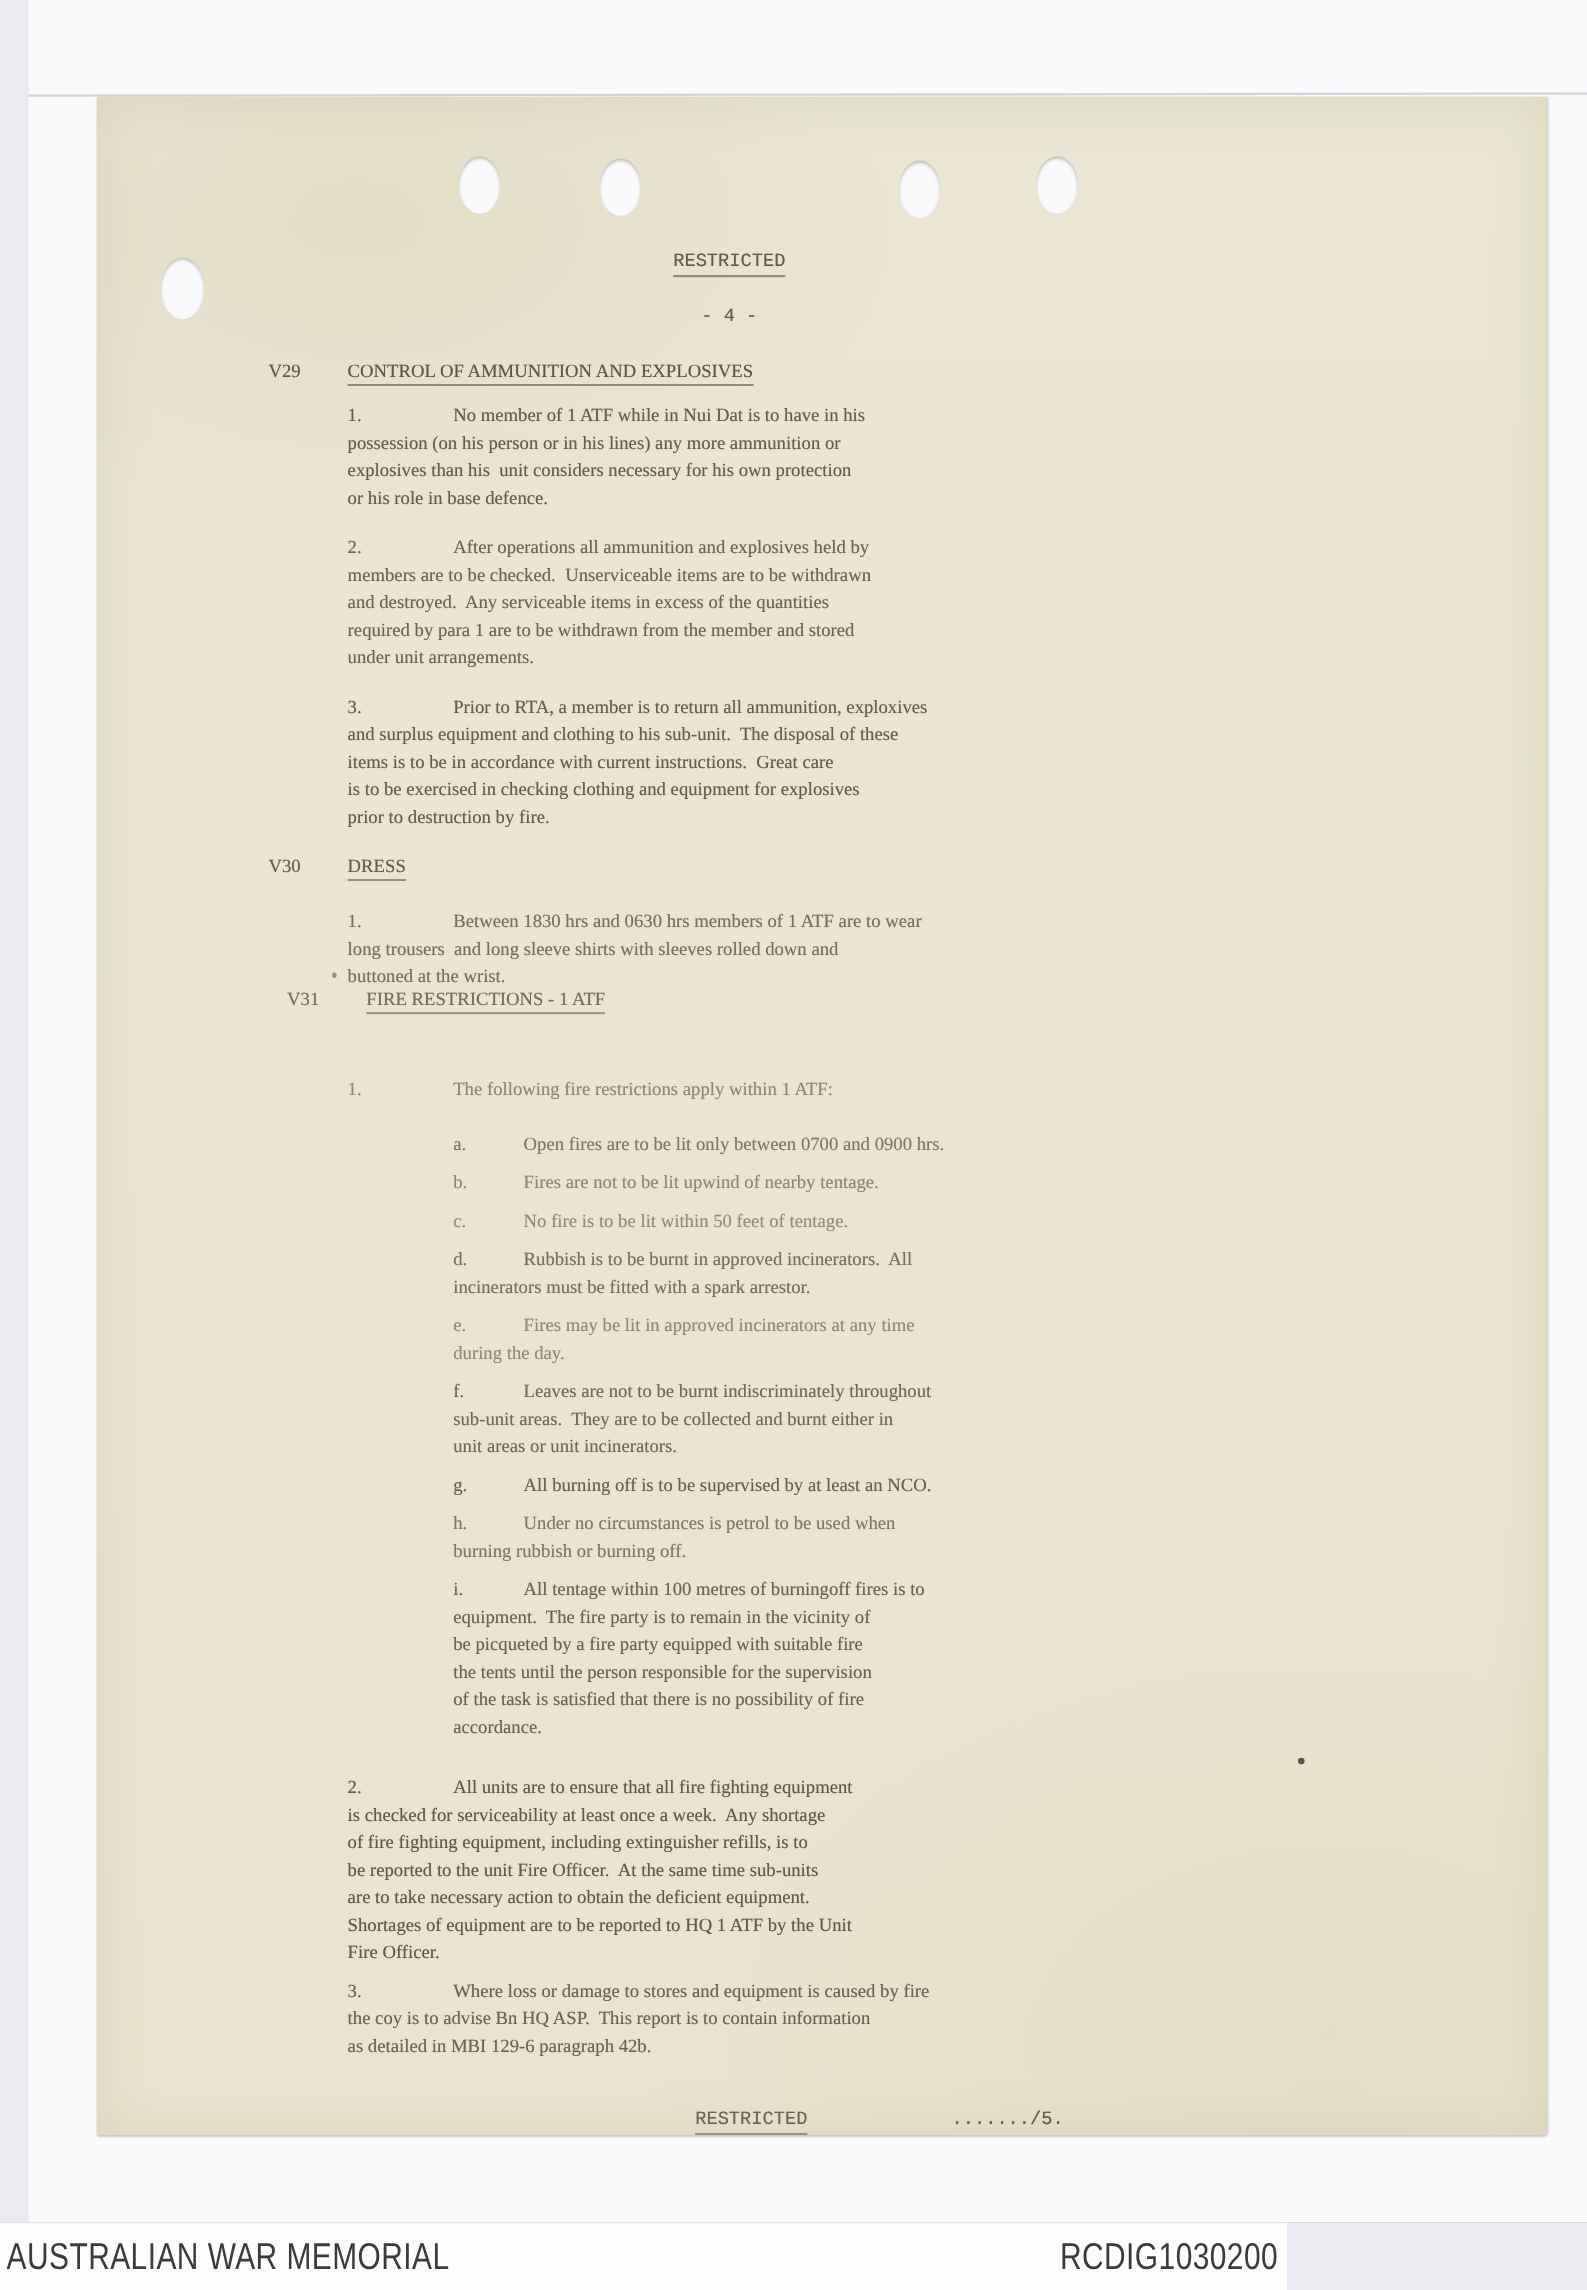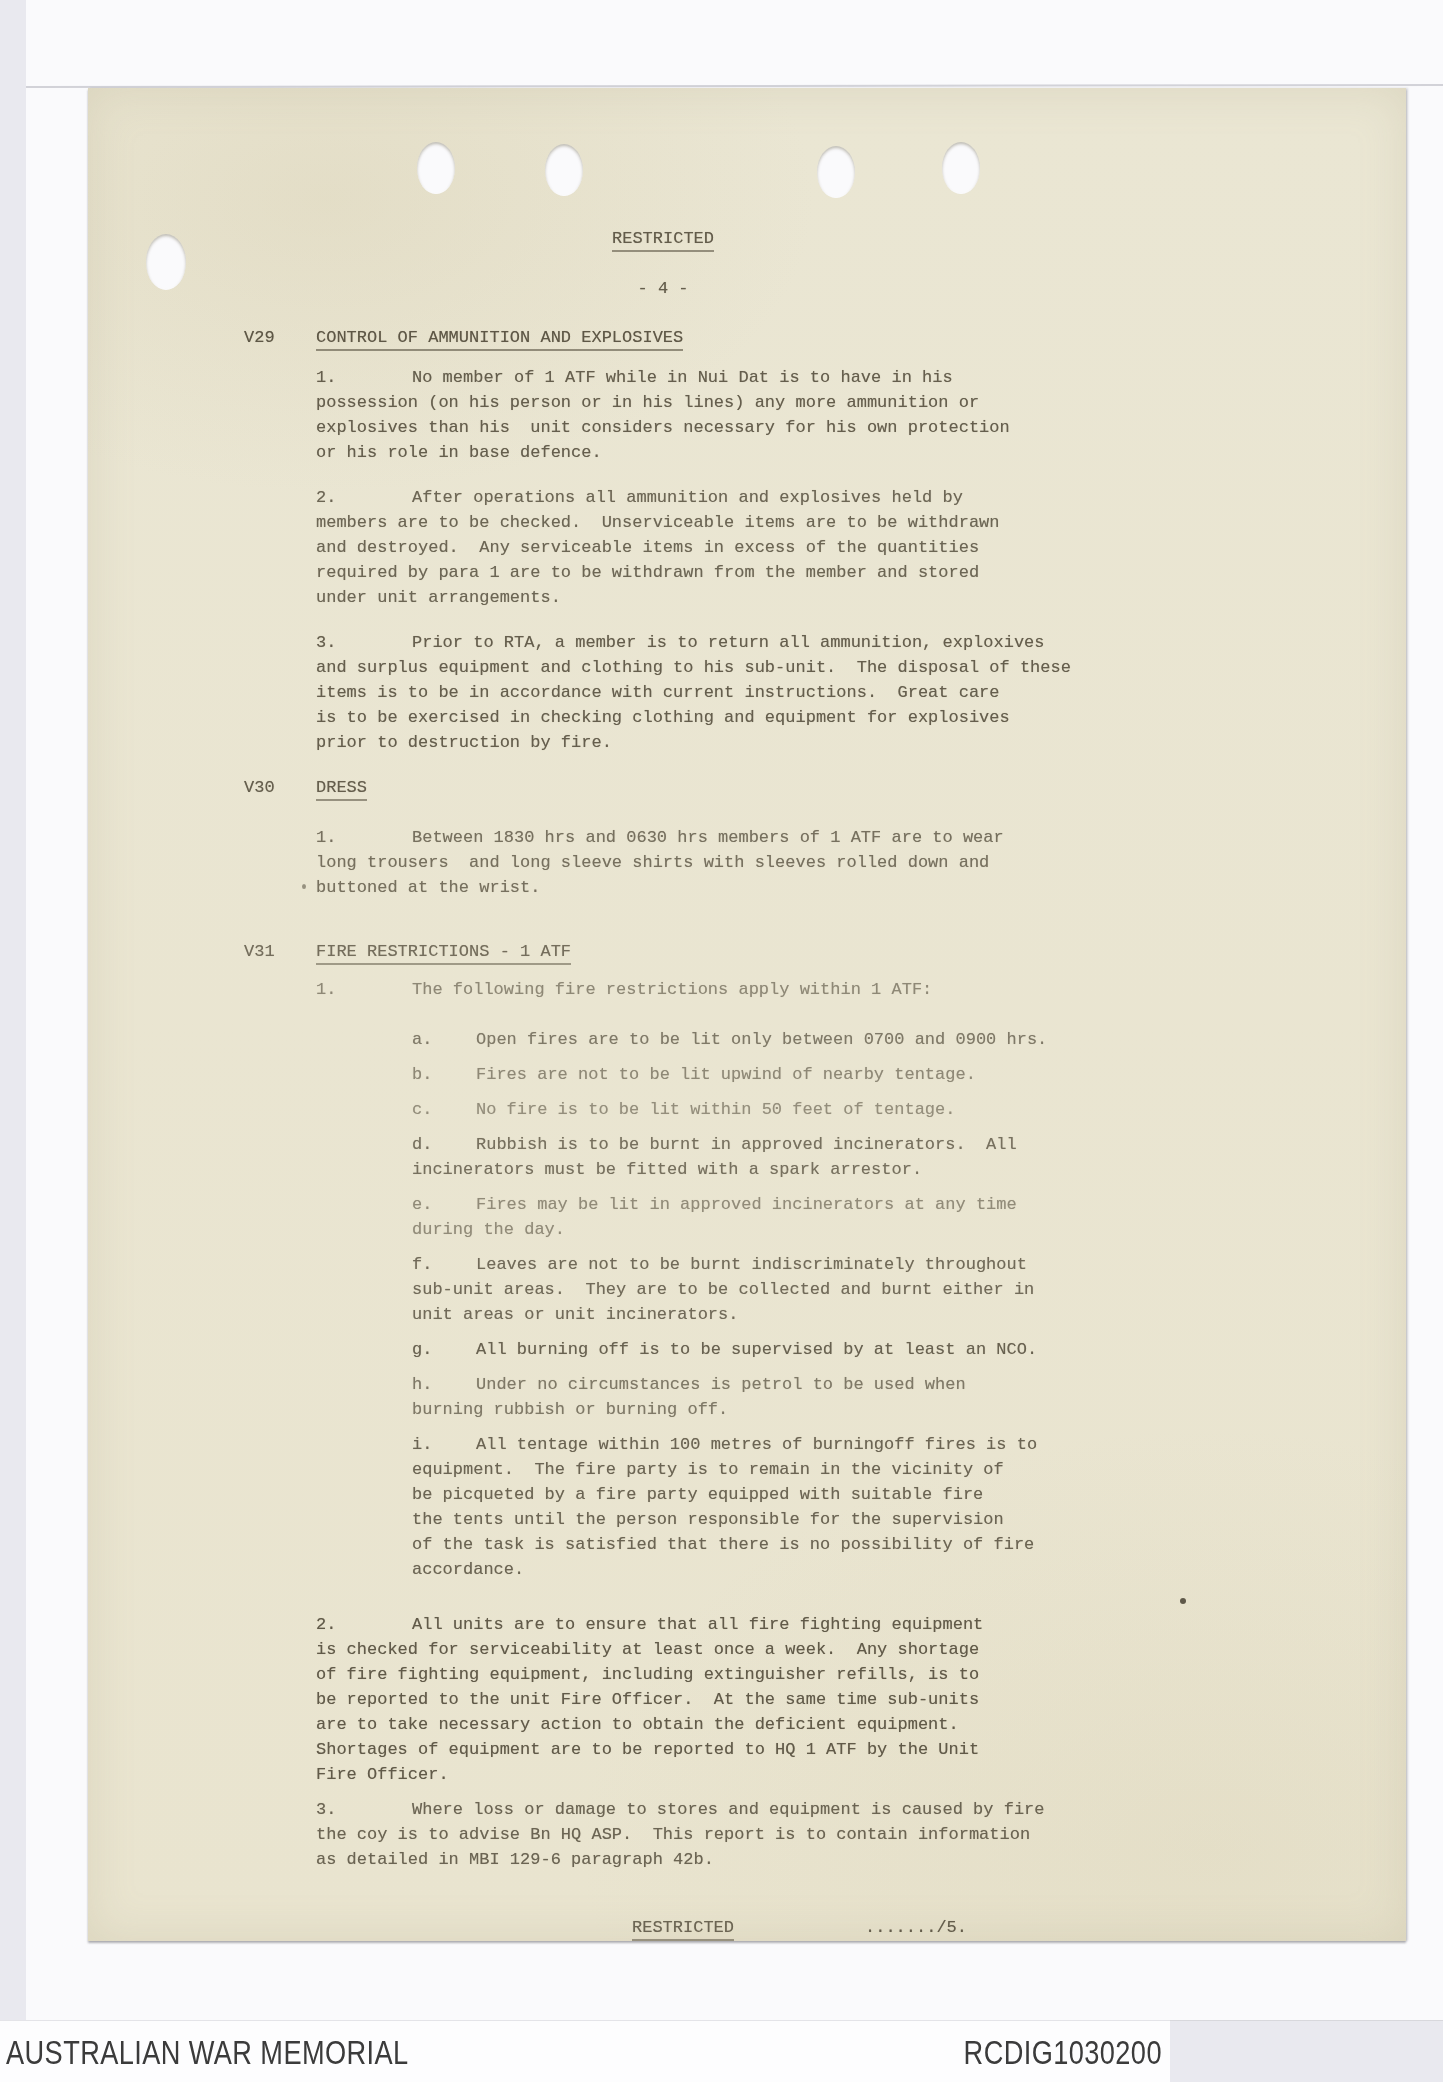--- a/index.html
+++ b/index.html
@@ -20,21 +20,21 @@
           linear-gradient(#eae6d3,#e9e4cf);
         box-shadow:inset 0 0 46px rgba(170,160,128,.22), 0 2px 2px rgba(90,90,100,.45), 2px 0 2px rgba(120,120,130,.25);}
   .hole{position:absolute;background:#fafafc;border-radius:50%;
         box-shadow:inset 0 2px 3px rgba(120,112,90,.45), inset 0 -1px 1px rgba(255,255,255,.7);}
   .speck{position:absolute;width:6px;height:6px;border-radius:50%;background:rgba(60,54,40,.8);}
 
   
   .typed{position:absolute;left:0;top:0;width:100%;height:100%;
          font-size:17px;line-height:25px;color:#57503f;
          text-shadow:0 0 0.7px rgba(87,80,63,.55);}
-  .line{white-space:pre;height:25px;}
+  .line{white-space:pre;height:25px;font-family:Liberation Serif, serif;}
   .abs{position:absolute;}
   .centered{left:0;width:1150px;text-align:center;}
   .u{border-bottom:2px solid rgba(80,73,57,.6);padding-bottom:2px;}
   .sec-head{left:156px;}
   .sec-code{display:inline-block;width:72px;}
   .para{left:228px;width:960px;}
   .pnum{display:inline-block;width:96px;}
   .sub{left:324px;width:880px;}
   .snum{display:inline-block;width:64px;}
   .f-clsf{left:544px;}
@@ -93,21 +93,21 @@
             <div class="line">items is to be in accordance with current instructions.  Great care</div>
             <div class="line">is to be exercised in checking clothing and equipment for explosives</div>
             <div class="line">prior to destruction by fire.</div>
           </div>
           <div class="abs sec-head line" style="top: 687px; opacity: 0.9;"><span class="sec-code">V30</span><span class="u">DRESS</span></div>
           <div class="abs para" style="top: 737px; opacity: 0.78;">
             <div class="line"><span class="pnum">1.</span>Between 1830 hrs and 0630 hrs members of 1 ATF are to wear</div>
             <div class="line">long trousers  and long sleeve shirts with sleeves rolled down and</div>
             <div class="line">buttoned at the wrist.</div>
           </div>
-          <div class="abs sec-head line" style="top: 851px; opacity: 0.8;"><span class="sec-code">V31</span><span class="u">FIRE RESTRICTIONS - 1 ATF</span></div>
+          <div class="abs sec-head line" style="top: 808px; opacity: 0.8; margin-left: 17px;"><span class="sec-code">V31</span><span class="u">FIRE RESTRICTIONS - 1 ATF</span></div>
           <div class="abs para" style="top: 889px; opacity: 0.62;">
             <div class="line"><span class="pnum">1.</span>The following fire restrictions apply within 1 ATF:</div>
           </div>
           <div class="abs sub" style="top: 939px; opacity: 0.72;">
             <div class="line"><span class="snum">a.</span>Open fires are to be lit only between 0700 and 0900 hrs.</div>
           </div>
           <div class="abs sub" style="top: 974px; opacity: 0.62;">
             <div class="line"><span class="snum">b.</span>Fires are not to be lit upwind of nearby tentage.</div>
           </div>
           <div class="abs sub" style="top: 1009px; opacity: 0.58;">

